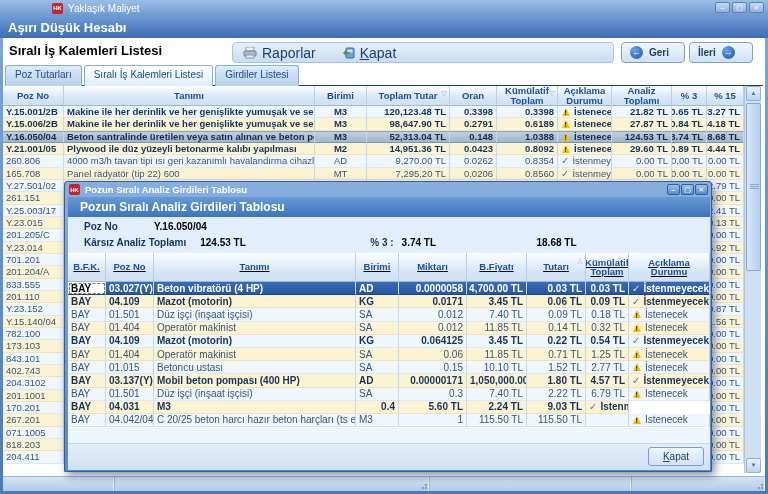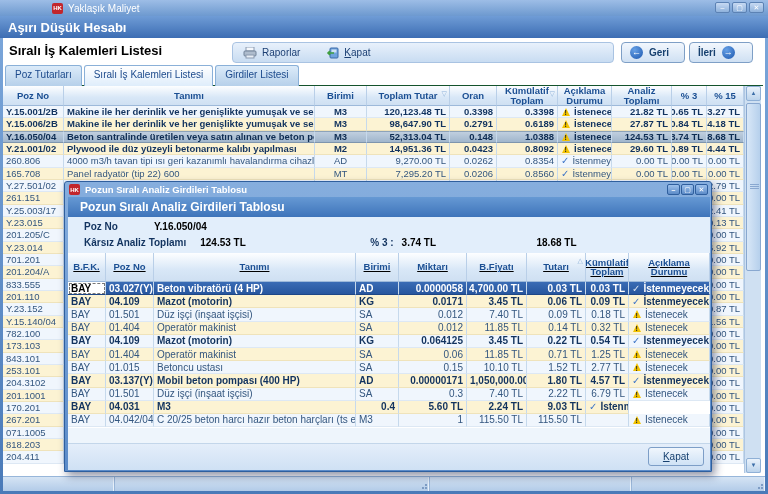--- a/index.html
+++ b/index.html
@@ -16,21 +16,21 @@
   .winbtn{width:15px;height:11px;border:1px solid #5c82b4;border-radius:2px;
     background:linear-gradient(#c6d9f2,#8fb2dc);color:#fff;font-size:7px;line-height:9px;text-align:center;}
   .banner{position:absolute;left:0;top:16px;width:768px;height:22px;
     background:linear-gradient(#6f9cd6,#3c6db3);color:#fff;font-weight:bold;font-size:13px;
     display:flex;align-items:center;padding-left:8px;}
   .content{position:absolute;left:3px;top:38px;width:762px;height:438px;background:#fff;overflow:hidden;}
   
   .page-title{position:absolute;left:6px;top:5px;font-size:13px;font-weight:bold;color:#000;}
   .toolstrip{position:absolute;left:229px;top:4px;width:382px;height:21px;border:1px solid #a9c3e2;border-radius:4px;
     background:linear-gradient(#e8f1fb,#c8dcf2);display:flex;align-items:center;gap:26px;padding-left:10px;}
-  .toolbtn{display:flex;align-items:center;gap:5px;font-size:10px;color:#1c3f73;}
+  .toolbtn{display:flex;align-items:center;gap:5px;font-size:14px;color:#1c3f73;}
   .navbtn{position:absolute;top:4px;height:21px;border:1px solid #7e9fc6;border-radius:4px;
     background:linear-gradient(#f2f7fd,#cfe0f3);display:flex;align-items:center;gap:6px;
     font-size:10px;color:#16406f;font-weight:bold;padding:0 8px;}
   .circle{width:13px;height:13px;border-radius:50%;background:radial-gradient(circle at 35% 30%,#66a0e6,#1c57ae);
     color:#fff;font-size:9px;font-weight:bold;display:flex;align-items:center;justify-content:center;line-height:13px;}
   
   .tabs{position:absolute;left:2px;top:27px;height:21px;display:flex;gap:2px;width:758px;border-bottom:1px solid #14532d;}
   .tab{border:1px solid #8ab0d8;border-bottom:none;border-radius:3px 3px 0 0;padding:3px 9px 0;
     font-size:10px;color:#1c4a8c;background:linear-gradient(#dcebf9,#b6d0ea);height:21px;}
   .tab.active{background:linear-gradient(#ffffff,#ddecfb);height:22px;margin-bottom:-1px;}
@@ -237,21 +237,21 @@
             <span class="warn">
               <span class="excl">!</span>
             </span>
             <span>İstenecek</span>
           </div>
           <div class="cell r">124.53 TL</div>
           <div class="cell r">3.74 TL</div>
           <div class="cell r">18.68 TL</div>
         </div>
         <div class="mrow alt b">
-          <div class="cell l">Y.21.001/02</div>
+          <div class="cell l">Y.21.001/05</div>
           <div class="cell l">Plywood ile düz yüzeyli betonarme kalıbı yapılması</div>
           <div class="cell c">M2</div>
           <div class="cell r">14,951.36 TL</div>
           <div class="cell r">0.0423</div>
           <div class="cell r">0.8092</div>
           <div class="cell s">
             <span class="warn">
               <span class="excl">!</span>
             </span>
             <span>İstenecek</span>
@@ -464,21 +464,21 @@
           <div class="cell c"></div>
           <div class="cell r"></div>
           <div class="cell r"></div>
           <div class="cell r"></div>
           <div class="cell s"></div>
           <div class="cell r"></div>
           <div class="cell r"></div>
           <div class="cell r">0.00 TL</div>
         </div>
         <div class="mrow alt">
-          <div class="cell l">253.101</div>
+          <div class="cell l">402.743</div>
           <div class="cell l"></div>
           <div class="cell c"></div>
           <div class="cell r"></div>
           <div class="cell r"></div>
           <div class="cell r"></div>
           <div class="cell s"></div>
           <div class="cell r"></div>
           <div class="cell r"></div>
           <div class="cell r">0.00 TL</div>
         </div>

